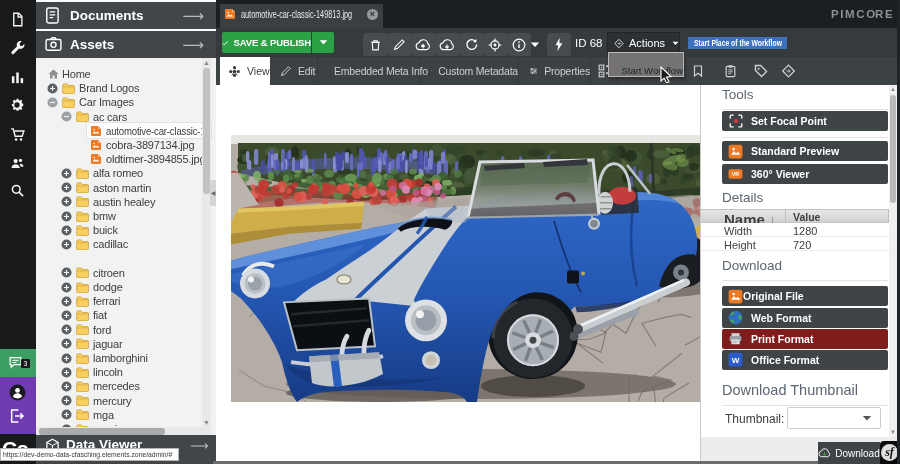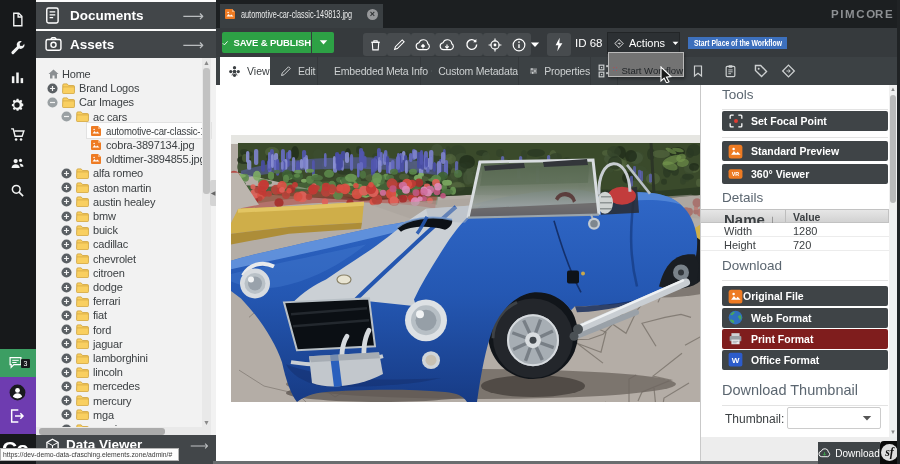--- a/index.html
+++ b/index.html
@@ -276,37 +276,20 @@
           </svg>
         </span>
         <span style="position:absolute;left:40px;display:flex;align-items:center">
           <svg class="ico" width="13" height="11" viewBox="0 0 24 20">
             <path d="M1.5 3.5a2 2 0 0 1 2-2h6l2.5 3h9a2 2 0 0 1 2 2v11a2 2 0 0 1-2 2h-18a2 2 0 0 1-2-2z" fill="#f9cf60" stroke="#cfa33c" stroke-width="1.5"></path>
             <path d="M1.5 7h21.5" stroke="#cfa33c" stroke-width="1.2"></path>
           </svg>
         </span>
         <span style="position:absolute;left:57px;display:flex;align-items:center">
           <span>cadillac</span>
-        </span>
-      </div>
-      <div class="trow" style="left:0;top:193.1px;width:176px">
-        <span style="position:absolute;left:25px;display:flex;align-items:center">
-          <svg class="ico" width="11" height="11" viewBox="0 0 24 24">
-            <circle cx="12" cy="12" r="11" fill="#5b6064"></circle>
-            <path d="M12 6.5v11M6.5 12h11" stroke="#f2f2f2" stroke-width="2.6"></path>
-          </svg>
-        </span>
-        <span style="position:absolute;left:40px;display:flex;align-items:center">
-          <svg class="ico" width="13" height="11" viewBox="0 0 24 20">
-            <path d="M1.5 3.5a2 2 0 0 1 2-2h6l2.5 3h9a2 2 0 0 1 2 2v11a2 2 0 0 1-2 2h-18a2 2 0 0 1-2-2z" fill="#f9cf60" stroke="#cfa33c" stroke-width="1.5"></path>
-            <path d="M1.5 7h21.5" stroke="#cfa33c" stroke-width="1.2"></path>
-          </svg>
-        </span>
-        <span style="position:absolute;left:57px;display:flex;align-items:center">
-          <span>chevrolet</span>
         </span>
       </div>
       <div class="trow" style="left:0;top:207.3px;width:176px">
         <span style="position:absolute;left:25px;display:flex;align-items:center">
           <svg class="ico" width="11" height="11" viewBox="0 0 24 24">
             <circle cx="12" cy="12" r="11" fill="#5b6064"></circle>
             <path d="M12 6.5v11M6.5 12h11" stroke="#f2f2f2" stroke-width="2.6"></path>
           </svg>
         </span>
         <span style="position:absolute;left:40px;display:flex;align-items:center">

